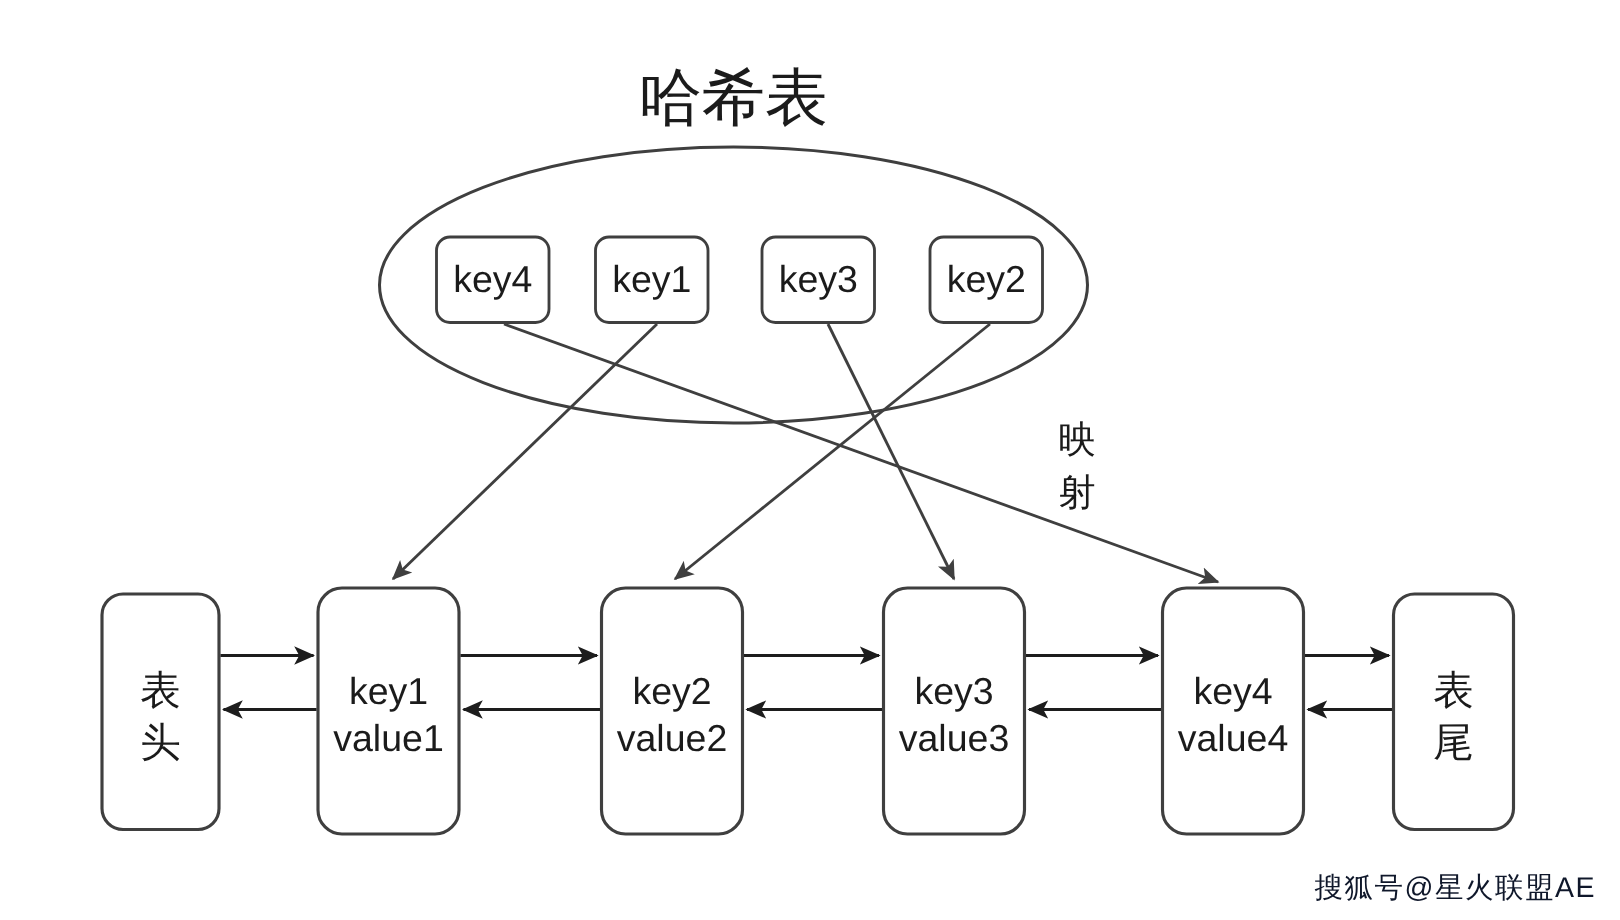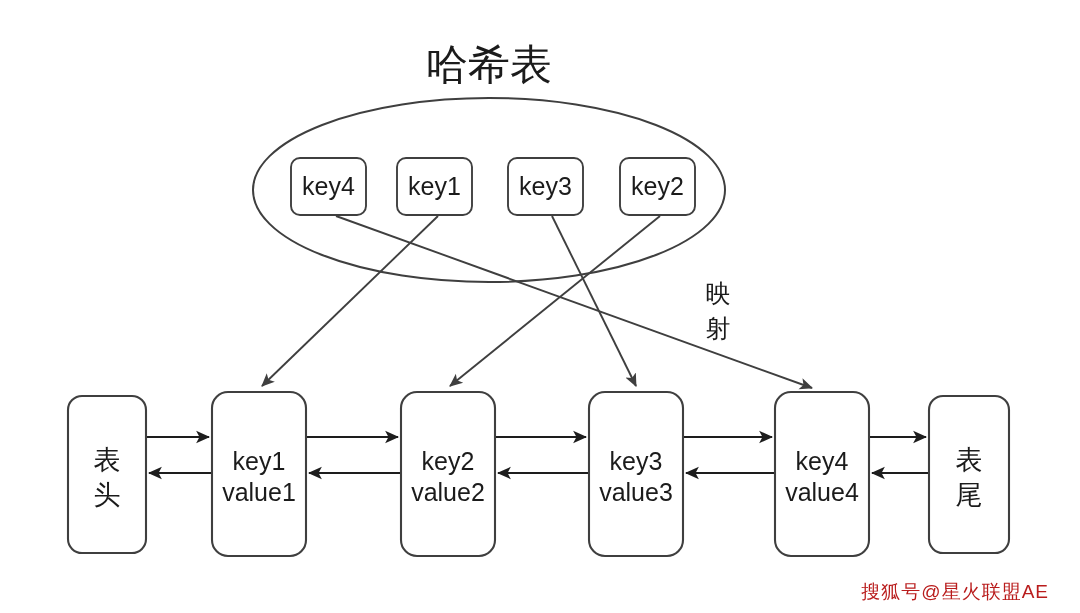--- a/index.html
+++ b/index.html
@@ -67,24 +67,24 @@
     font-size: 25px;
   }
   .cjk-txt {
     font-size: 27px;
   }
   .map-txt {
     font-size: 25px;
   }
   .watermark {
     position: absolute;
-    right: 31px;
+    right: 16px;
     bottom: 8px;
     font-size: 19px;
-    color: #b91c1c;
+    color: #0f172a;
     font-family: "Liberation Sans", "DejaVu Sans", sans-serif;
     letter-spacing: 1px;
     white-space: nowrap;
     user-select: none;
   }
 </style>
 </head>
 <body>
 
 <div id="canvas">

